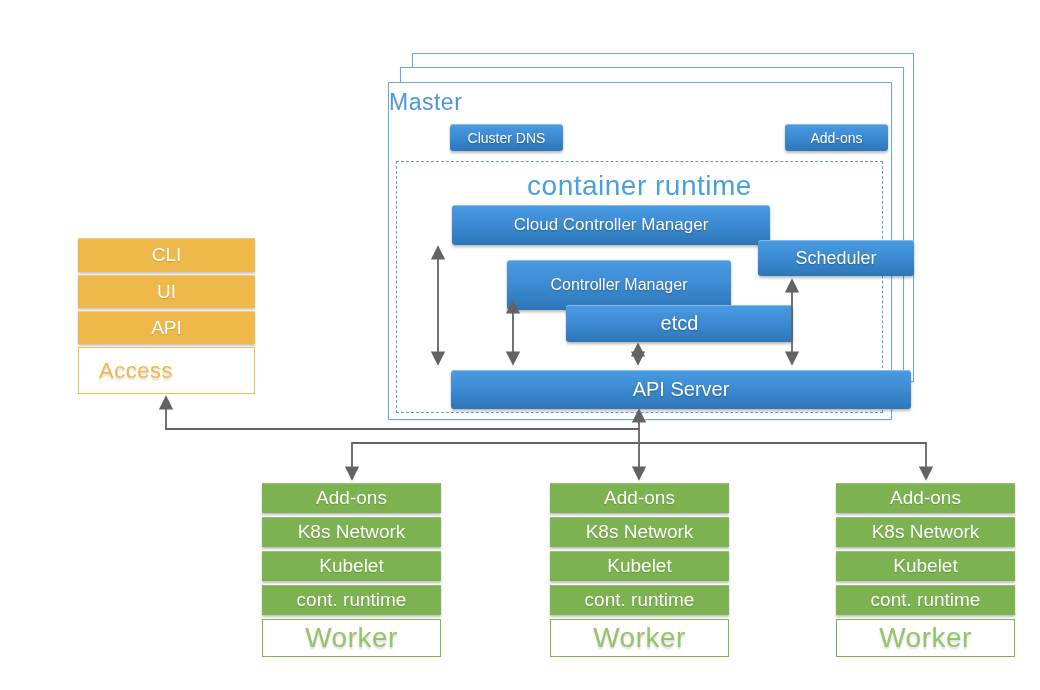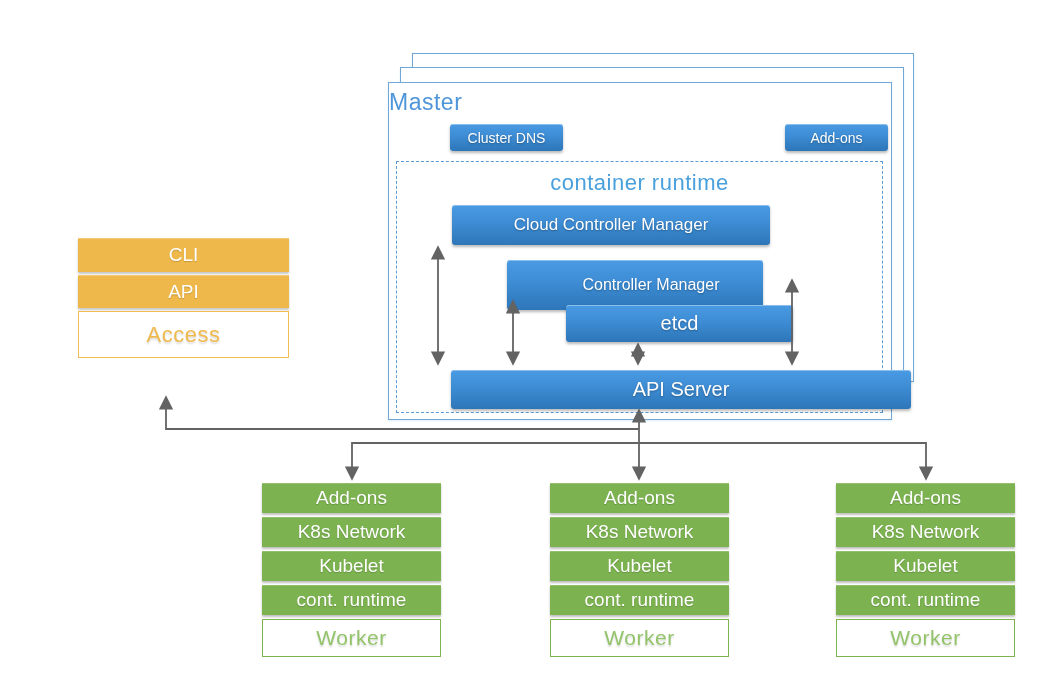--- a/index.html
+++ b/index.html
@@ -34,56 +34,57 @@
   .btn-cluster-dns{left:22px;top:41px;width:113px;height:27px;font-size:14px;}
   .btn-addons    {left:357px;top:41px;width:103px;height:27px;font-size:14px;}
 
   
   .cr-box{
     position:absolute;left:7px;top:78px;width:485px;height:250px;
     border:1.5px dashed #5b9bd5;background:transparent;
   }
   .cr-title{
     position:absolute;left:0;right:0;top:8px;text-align:center;
-    color:#4aa0dc;font-size:22px;letter-spacing:.5px;
+    color:#4aa0dc;font-size:28px;letter-spacing:.5px;
   }
   .node-ccm      {left:16px; top:43px; width:318px;height:40px;font-size:17px;}
-  .node-cm       {left:71px; top:98px; width:224px;height:50px;font-size:16px;padding-left:32px;}
+  .node-cm       {left:71px; top:98px; width:224px;height:50px;font-size:16px;}
   .node-etcd     {left:130px;top:143px;width:227px;height:37px;font-size:20px;}
   .node-scheduler{left:322px;top:78px; width:156px;height:36px;font-size:18px;}
   .node-api      {left:15px; top:208px;width:460px;height:39px;font-size:20px;}
 
   
-  .access-stack{position:absolute;left:78px;top:238px;width:211px;}
+  .access-stack{position:absolute;left:78px;top:238px;width:177px;}
   .orange-row{
     height:33px;margin-bottom:3px;display:flex;align-items:center;justify-content:center;
     background:#efb84b;color:#ffffff;font-size:19px;
     box-shadow:0 2px 2px rgba(0,0,0,.22), inset 0 1px 0 rgba(255,255,255,.25);
     text-shadow:0 1px 1px rgba(0,0,0,.18);
   }
   .access-base{
     height:45px;background:#ffffff;border:1.5px solid #f0bc55;
-    display:flex;align-items:center;justify-content:center;
+    display:flex;align-items:center;
     color:#f0b94e;font-size:22px;letter-spacing:.5px;
     text-shadow:0 2px 2px rgba(0,0,0,.15);
+    padding-left:20px;
   }
 
   
   .worker-stack{position:absolute;top:483px;width:179px;}
   .w1{left:262px;} .w2{left:550px;} .w3{left:836px;}
   .green-row{
     height:30px;margin-bottom:4px;display:flex;align-items:center;justify-content:center;
     background:#7cb250;color:#ffffff;font-size:19px;
     box-shadow:0 2px 2px rgba(0,0,0,.25), inset 0 1px 0 rgba(255,255,255,.18);
     text-shadow:0 1px 1px rgba(0,0,0,.18);
   }
   .worker-base{
     height:36px;background:#ffffff;border:1.5px solid #7db450;
     display:flex;align-items:center;justify-content:center;
-    color:#94c46a;font-size:21px;letter-spacing:.5px;
+    color:#94c46a;font-size:28px;letter-spacing:.5px;
     text-shadow:0 2px 2px rgba(0,0,0,.15);
   }
 
   
   svg.connectors{position:absolute;left:0;top:0;width:1040px;height:690px;pointer-events:none;}
   svg.connectors line, svg.connectors polyline{
     stroke:#636363;stroke-width:1.8;fill:none;
   }
 </style>
 </head>
@@ -101,35 +102,41 @@
   <div class="bluebox btn-addons">
     <span>Add-ons</span>
   </div>
 
   <div class="cr-box">
     <div class="cr-title">container runtime</div>
 
     <div class="bluebox node-ccm">
       <span>Cloud Controller Manager</span>
     </div>
+    <div class="bluebox node-scheduler">
+      <span>Scheduler</span>
+    </div>
     <div class="bluebox node-cm">
       <span>Controller Manager</span>
     </div>
     <div class="bluebox node-api">
       <span>API Server</span>
     </div>
     <div class="bluebox node-etcd">
       <span>etcd</span>
     </div>
   </div>
 </div>
 
 <div class="access-stack">
   <div class="orange-row" style="height:34px">
     <span>CLI</span>
+  </div>
+  <div class="orange-row">
+    <span>UI</span>
   </div>
   <div class="orange-row">
     <span>API</span>
   </div>
   <div class="access-base">
     <span>Access</span>
   </div>
 </div>
 
 <div class="worker-stack w1">

